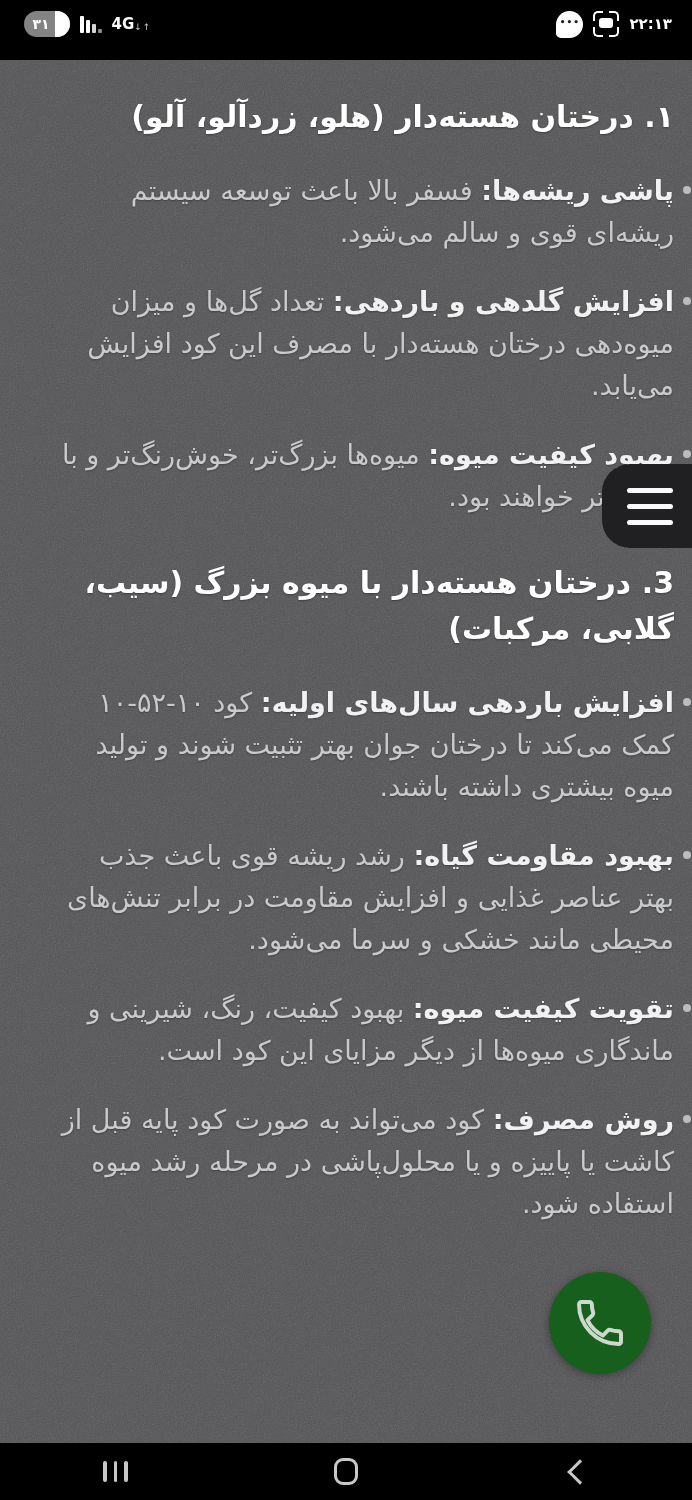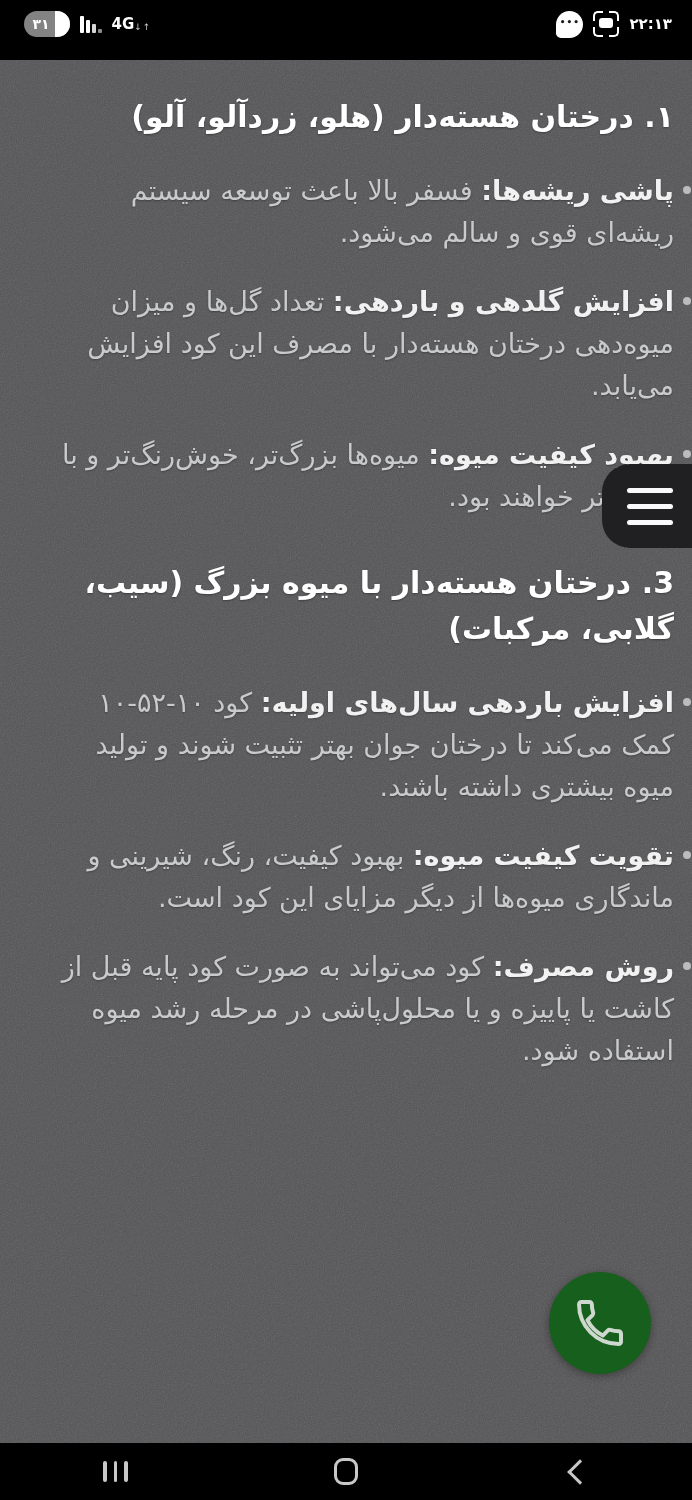--- a/index.html
+++ b/index.html
@@ -152,20 +152,23 @@
       <b>بهبود کیفیت میوه:</b>
       <span>میوه‌ها بزرگ‌تر، خوش‌رنگ‌تر و با کیفیت‌تر خواهند بود.</span></li>
   </ul>
 
   <h2 class="sec-h">3. درختان هسته‌دار با میوه بزرگ (سیب، گلابی، مرکبات)</h2>
   <ul class="blist">
     <li><span class="dot"></span>
       <b>افزایش باردهی سال‌های اولیه:</b>
       <span>کود ۱۰-۵۲-۱۰ کمک می‌کند تا درختان جوان بهتر تثبیت شوند و تولید میوه بیشتری داشته باشند.</span></li>
     <li><span class="dot"></span>
+      <b>بهبود مقاومت گیاه:</b>
+      <span>رشد ریشه قوی باعث جذب بهتر عناصر غذایی و افزایش مقاومت در برابر تنش‌های محیطی مانند خشکی و سرما می‌شود.</span></li>
+    <li><span class="dot"></span>
       <b>تقویت کیفیت میوه:</b>
       <span>بهبود کیفیت، رنگ، شیرینی و ماندگاری میوه‌ها از دیگر مزایای این کود است.</span></li>
     <li><span class="dot"></span>
       <b>روش مصرف:</b>
       <span>کود می‌تواند به صورت کود پایه قبل از کاشت یا پاییزه و یا محلول‌پاشی در مرحله رشد میوه استفاده شود.</span></li>
   </ul>
 
 
 </div>
 

